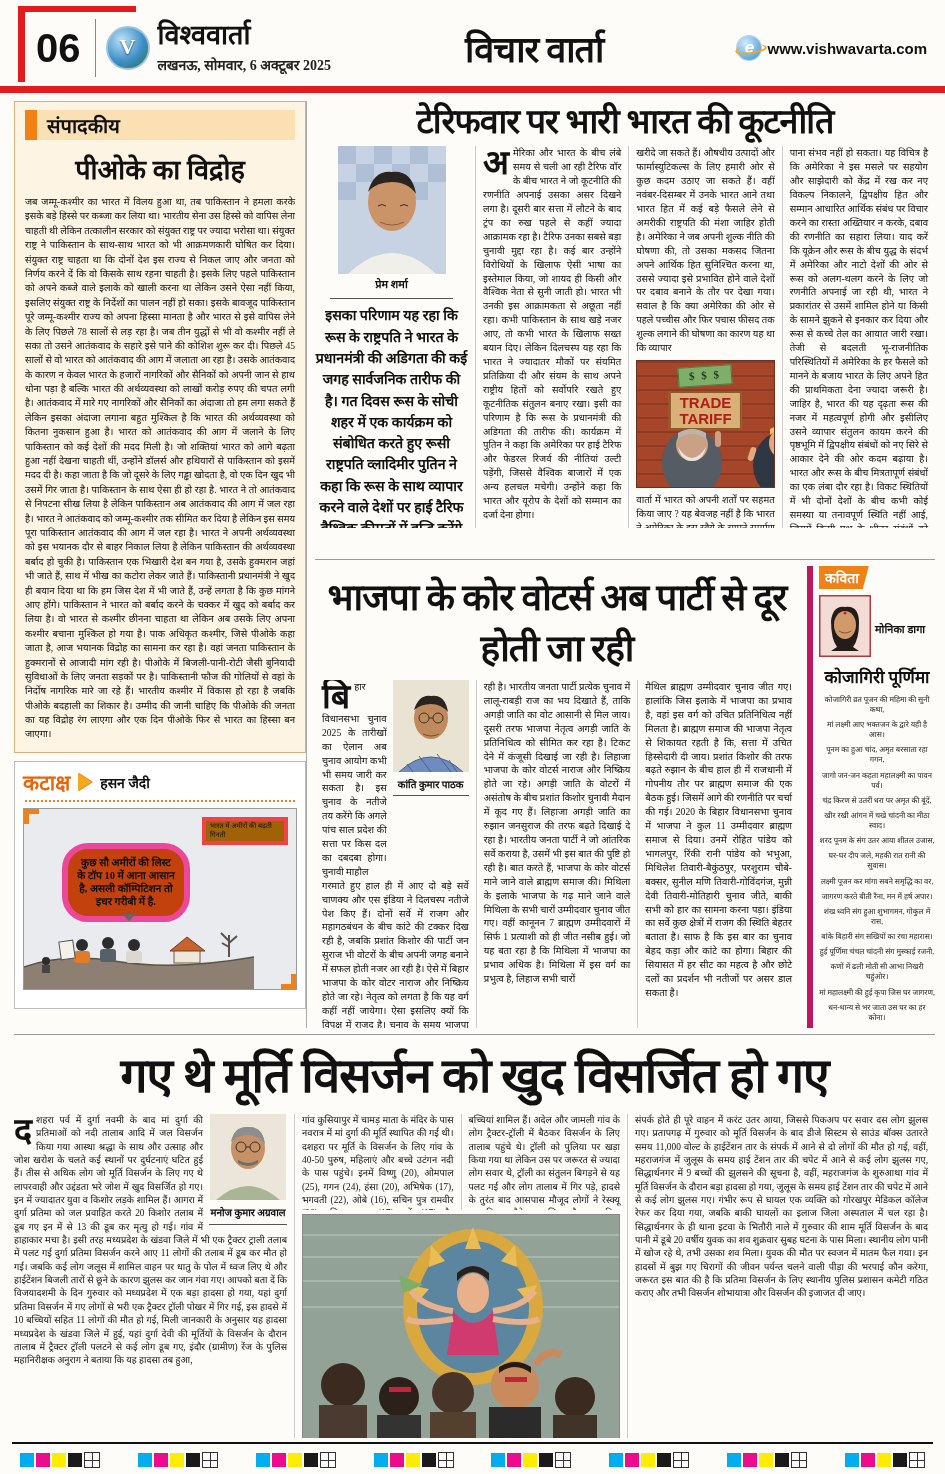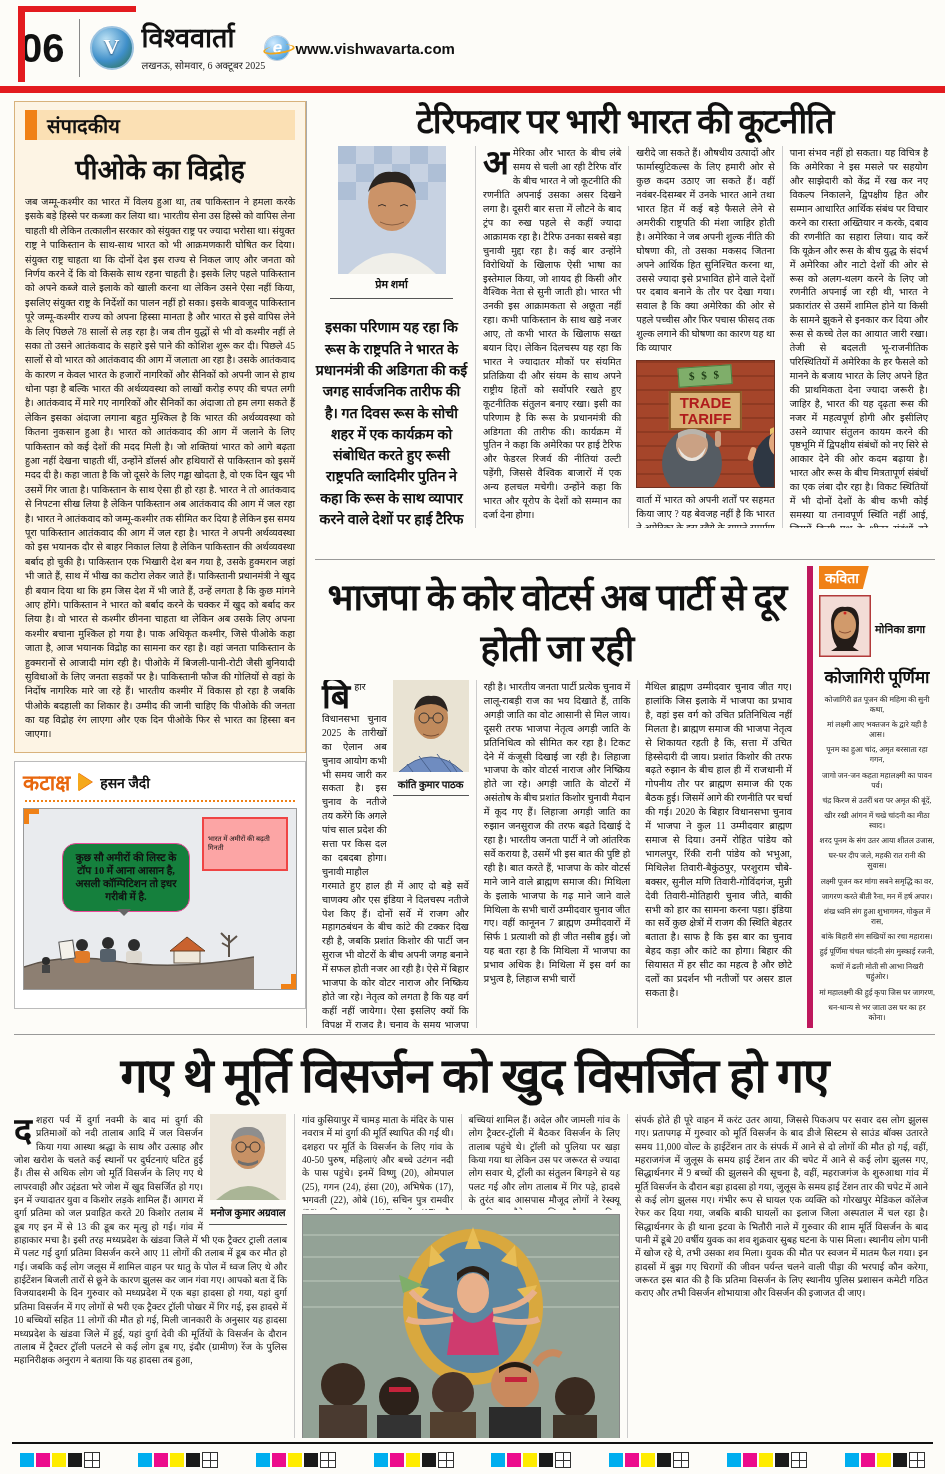--- a/index.html
+++ b/index.html
@@ -3,27 +3,27 @@
 <meta charset="utf-8">
 <style>
   * { margin:0; padding:0; box-sizing:border-box; }
   body { width:945px; height:1474px; background:#fbfaf6; font-family:"Liberation Serif", serif; color:#111; overflow:hidden; }
   .page { width:945px; height:1474px; position:relative; background:#fdfcf8; }
 
   
   .hdr { position:relative; height:86px; padding:10px 18px 0 18px; }
   .hdr-redframe-left { position:absolute; left:18px; top:6px; width:7px; height:76px; background:#e31b1f; }
   .hdr-redframe-top { position:absolute; left:18px; top:6px; width:118px; height:6px; background:#e31b1f; }
-  .hdr-row { display:flex; align-items:center; height:76px; padding-left:0; }
+  .hdr-row { display:flex; align-items:center; height:76px; padding-left:16px; }
   .pagenum { font-size:40px; font-weight:bold; font-family:"Liberation Sans",sans-serif; padding:0 14px 0 2px; }
   .hdr-sep { width:1px; height:58px; background:#888; margin-right:10px; }
   .logo-circle { width:44px; height:44px; border-radius:50%; background:radial-gradient(circle at 35% 30%, #bfe3f5 0%, #3f8fc9 55%, #2c6e3f 100%); border:2px solid #9dc3e0; position:relative; margin-right:8px; flex:0 0 auto; }
   .logo-circle span { position:absolute; left:50%; top:50%; transform:translate(-50%,-52%); color:#fff; font-weight:bold; font-size:22px; font-family:"Liberation Serif",serif; text-shadow:0 1px 2px #1c4c78; }
   .masthead .paper-name { font-size:27px; font-weight:bold; line-height:1; }
-  .masthead .dateline { font-size:10px; font-weight:normal; margin-top:6px; color:#222; }
+  .masthead .dateline { font-size:14px; font-weight:bold; margin-top:6px; color:#222; }
   .section-title { flex:1; text-align:center; font-size:36px; font-weight:bold; letter-spacing:-1px; }
   .website { display:flex; align-items:center; gap:6px; font-family:"Liberation Sans",sans-serif; font-weight:bold; font-size:15px; }
   .ie-icon { width:24px; height:24px; border-radius:50%; background:radial-gradient(circle at 35% 30%,#cfeaff,#2f8fd4); color:#fff; font-style:italic; font-weight:bold; text-align:center; line-height:23px; font-size:17px; box-shadow:0 0 0 1px #bcd; position:relative; }
   .ie-icon::after{ content:""; position:absolute; left:-2px; top:9px; width:28px; height:7px; border:2px solid #f2a71b; border-top:none; border-radius:50%; transform:rotate(-8deg); }
   .hdr-redbar { height:7px; background:#e31b1f; margin:0 0 4px 0; }
 
   
   .main { display:flex; gap:0; padding:4px 10px 0 14px; }
   .left-col { width:292px; flex:0 0 auto; }
   .right-col { flex:1; border-left:1px solid #aaa; padding-left:8px; }
@@ -39,34 +39,34 @@
   
   .kataksh { margin-top:8px; border:1px solid #bbb; background:#fff; height:248px; padding:6px 8px; }
   .kataksh-head { display:flex; align-items:center; gap:8px; }
   .kataksh-title { color:#e8670e; font-weight:bold; font-size:21px; }
   .kataksh-arrow { width:0; height:0; border-left:14px solid #f5a81c; border-top:9px solid transparent; border-bottom:9px solid transparent; filter:drop-shadow(1px 0 0 #e8670e); }
   .kataksh-author { font-weight:bold; font-size:14px; }
   .kataksh-dots { border-top:2px dotted #f08116; margin:4px 2px 6px 2px; position:relative; }
   .cartoon { position:relative; height:182px; border:1px solid #999; background:#e9ebee; overflow:hidden; }
   .corner-tl { position:absolute; left:-1px; top:-1px; width:16px; height:16px; border-left:6px solid #f08116; border-top:6px solid #f08116; z-index:3;}
   .corner-br { position:absolute; right:-1px; bottom:-1px; width:16px; height:16px; border-right:6px solid #f08116; border-bottom:6px solid #f08116; z-index:3;}
-  .cartoon-label { position:absolute; right:8px; top:8px; border:2px solid #ef4444; background:#fca5a5; font-size:7px; padding:16px 4px; width:86px; line-height:1.3; }
-  .bubble { position:absolute; left:38px; top:34px; width:128px; background:#15803d; border:1px solid #ec4899; border-radius:14px; padding:7px 8px; font-size:10.5px; font-weight:bold; text-align:center; line-height:1.25; }
+  .cartoon-label { position:absolute; right:8px; top:8px; border:4px solid #ef4444; background:#a16207; font-size:7px; padding:1px 4px; width:86px; line-height:1.3; }
+  .bubble { position:absolute; left:38px; top:34px; width:128px; background:#c2410c; border:6px solid #ec4899; border-radius:26px; padding:7px 8px; font-size:10.5px; font-weight:bold; text-align:center; line-height:1.25; }
   .bubble::after { content:""; position:absolute; left:54px; bottom:-12px; border:7px solid transparent; border-top-color:#666; }
   .cartoon svg { position:absolute; left:0; bottom:0; }
 
   
   .tariff { height:452px; overflow:hidden; }
   .t-headline { font-size:34px; font-weight:bold; text-align:center; line-height:1.1; letter-spacing:-1px; padding:2px 0 6px 0; }
   .t-body { display:flex; height:382px; }
   .t-col { flex:1; padding:0 7px; font-size:9.6px; line-height:1.45; text-align:justify; overflow:hidden; }
   .t-col + .t-col { border-left:1px solid #ccc; }
   .t-col1 { flex:0 0 160px; padding-left:0; }
   .t-photo { display:block; margin:0 auto; }
-  .t-caption { text-align:center; font-weight:bold; font-size:11px; border-bottom:1px solid #555; padding:3px 0 5px 0; margin-bottom:18px; width:80%; margin-left:auto; margin-right:auto;}
+  .t-caption { text-align:center; font-weight:bold; font-size:11px; border-bottom:1px solid #555; padding:3px 0 5px 0; margin-bottom:6px; width:80%; margin-left:auto; margin-right:auto;}
   .t-intro { font-size:14.2px; font-weight:bold; line-height:1.5; text-align:center; }
   .dropcap { float:left; font-size:34px; line-height:0.85; font-weight:bold; padding:3px 4px 0 0; }
   .trade-img { margin:5px 0; width:100%; height:128px; background:
       repeating-linear-gradient(0deg,#a5452a 0 12px,#8f3a22 12px 14px),
       #a5452a; position:relative; overflow:hidden; border:1px solid #703020;}
   .bill { position:absolute; left:50%; top:5px; transform:translate(-50%,0) rotate(-4deg); background:#7fae6a; border:1px solid #4c7a3e; color:#1d3a14; font-weight:bold; font-size:11px; padding:1px 10px; letter-spacing:2px;}
   .sign { position:absolute; left:50%; top:30px; transform:translateX(-50%); background:#d9b176; border:2px solid #8a5a28; color:#b01c1c; font-family:"Liberation Sans",sans-serif; font-weight:bold; font-size:15px; line-height:1.05; text-align:center; padding:2px 8px; }
   .trade-img svg { position:absolute; bottom:0; left:0; }
 
   .hdiv { border-top:1px solid #999; margin:6px 0; }
@@ -127,20 +127,21 @@
     <div class="hdr-row">
       <div class="pagenum">06</div>
       <div class="hdr-sep"></div>
       <div class="logo-circle">
           <span>V</span>
         </div>
       <div class="masthead">
         <div class="paper-name">विश्ववार्ता</div>
         <div class="dateline">लखनऊ,   सोमवार, 6 अक्टूबर 2025</div>
       </div>
+      <div class="section-title">विचार वार्ता</div>
       <div class="website">
         <span class="ie-icon">e</span>
         <span>www.vishwavarta.com</span>
       </div>
     </div>
   </header>
   <div class="hdr-redbar"></div>
 
   <div class="main">
 

